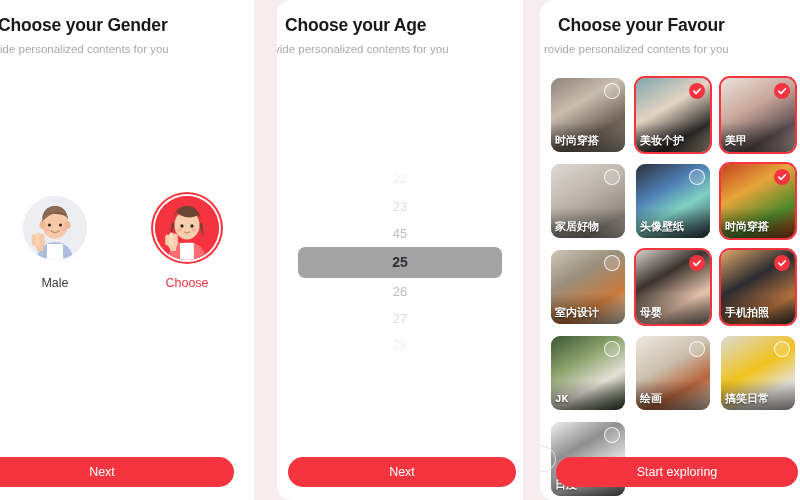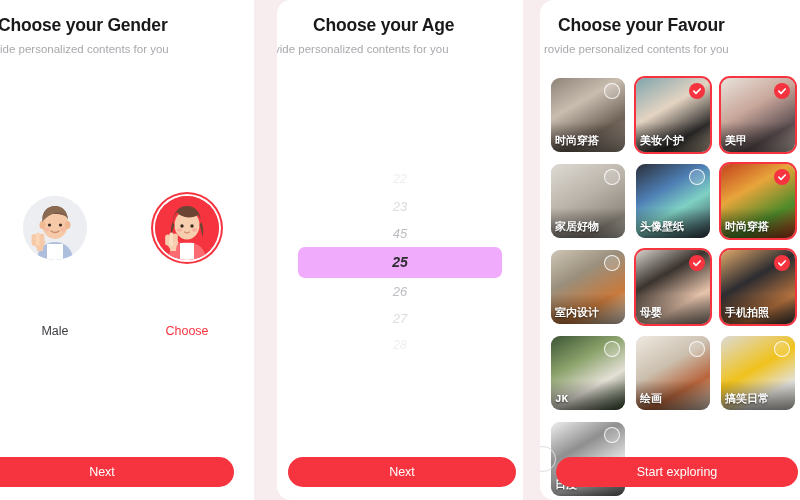--- a/index.html
+++ b/index.html
@@ -24,59 +24,59 @@
   .ptitle {
     font-size: 17.5px; font-weight: bold; color: #19191c;
     letter-spacing: -0.2px; line-height: 22px;
   }
   .psub {
     font-size: 11.5px; color: #a9a9ae; line-height: 16px; margin-top: 5px;
     white-space: nowrap;
   }
   #panel-gender .ptitle { padding-left: 10px; }
   #panel-gender .psub   { padding-left: -4px; margin-left: -4px; }
-  #panel-age .ptitle    { padding-left: 8px; margin-left: 28px; }
+  #panel-age .ptitle    { padding-left: 8px; }
   #panel-age .psub      { padding-left: 0px; margin-left: -3px; }
   #panel-favour .ptitle { padding-left: 18px; }
   #panel-favour .psub   { padding-left: 8px; margin-left: -4px; }
 
   
   .gender-row {
     position: absolute; top: 196px; left: 0; width: 266px;
     display: flex; justify-content: center; gap: 68px;
   }
-  .gender-opt { display: flex; flex-direction: column; align-items: center; gap: 48px; }
+  .gender-opt { display: flex; flex-direction: column; align-items: center; }
   .avatar-wrap {
     width: 64px; height: 64px; border-radius: 50%;
     display: flex; align-items: center; justify-content: center;
     position: relative;
   }
   .avatar-wrap.male { background: #eceef2; }
   .avatar-wrap.female {
     background: #f6343f;
     box-shadow: 0 0 0 2px #ffffff, 0 0 0 4px #f6343f;
   }
   .avatar-svg { width: 64px; height: 64px; display: block; border-radius: 50%; }
   .gender-label { margin-top: 16px; font-size: 12.5px; color: #3c3c40; }
   .gender-label.sel { color: #f6343f; }
 
   
   .age-picker {
     position: absolute; top: 166px; left: 0; width: 246px;
-    display: flex; flex-direction: column; align-items: center; font-style: italic;
+    display: flex; flex-direction: column; align-items: center;
   }
   .age-row {
     width: 204px; height: 27px; line-height: 27px; text-align: center;
     font-size: 13px; color: #d8d8dc; border-radius: 7px;
   }
   .age-row.n1 { color: #eeeef0; font-size: 12px; }
   .age-row.n2 { color: #dcdce0; }
   .age-row.n3 { color: #bdbdc2; }
   .age-row.sel {
-    background: #f0abfc; color: #2e2e32; font-size: 14px;
+    background: #a3a3a3; color: #2e2e32; font-size: 14px;
     font-weight: bold; height: 31px; line-height: 31px;
   }
 
   
   .fav-grid {
     position: absolute; top: 78px; left: 11px; width: 252px;
     display: grid; grid-template-columns: repeat(3, 74px);
     gap: 12px 11px;
   }
   .tile {

